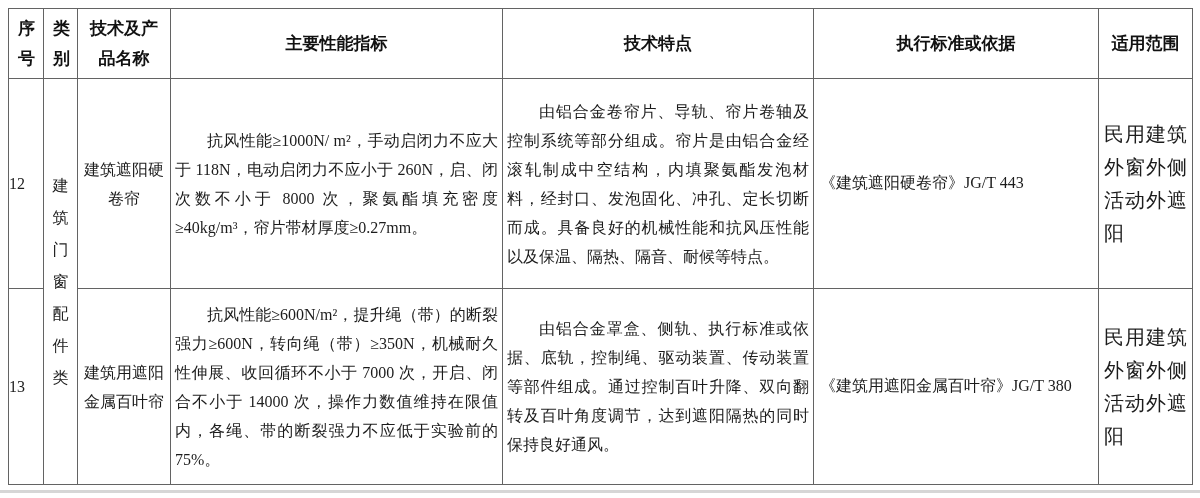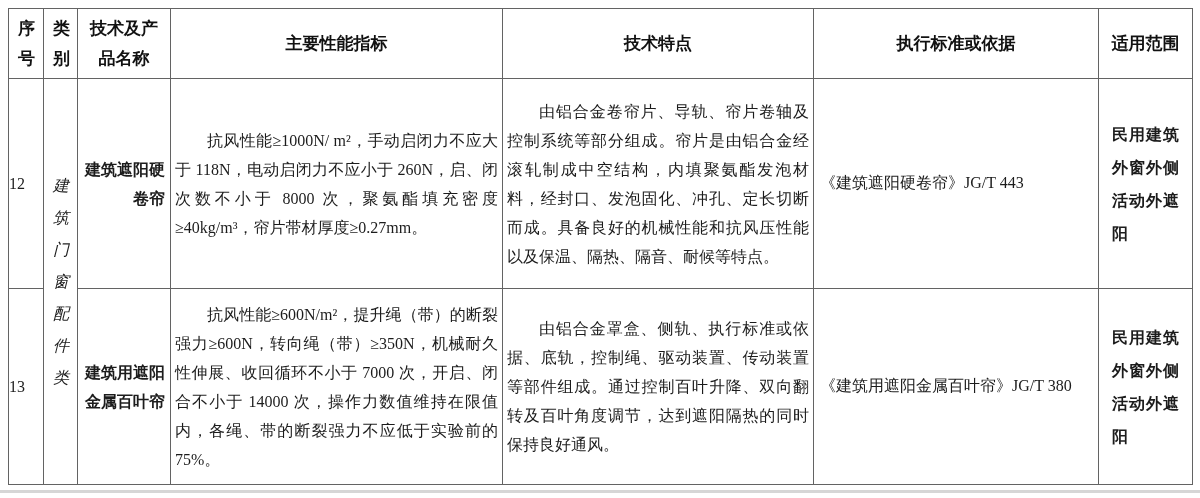--- a/index.html
+++ b/index.html
@@ -41,50 +41,47 @@
   tr.row-12 { height: 210px; }
   tr.row-13 { height: 196px; }
 
   td.c-serial {
     text-align: left;
     font-size: 16px;
   }
   td.c-category {
     font-size: 16px;
     line-height: 32px;
-    text-align: right;
+    text-align: center;
     padding: 0 8px;      
-    font-style: italic;
   }
   td.c-name {
     font-size: 16px;
     line-height: 29px;
-    text-align: right;
+    text-align: center;
     padding: 0 5px;
-    font-weight: bold;
   }
   td.c-perf, td.c-feat {
     font-size: 16px;
     line-height: 29px;
     text-align: justify;
     text-indent: 2em;
     padding: 8px 4px;
   }
   td.c-std {
     font-size: 16px;
     text-align: left;
     padding: 0 6px;
     margin-top: 27px;
   }
   td.c-scope {
-    font-size: 16px;
+    font-size: 20px;
     line-height: 33px;
     text-align: justify;
-    padding: 0 13px;
-    font-weight: bold;
+    padding: 0 5px;
   }
 
   
   .page-break-line {
     position: absolute;
     left: 0; top: 490px;
     width: 1200px; height: 3px;
     background: #d6d6d6;
   }
 </style>

